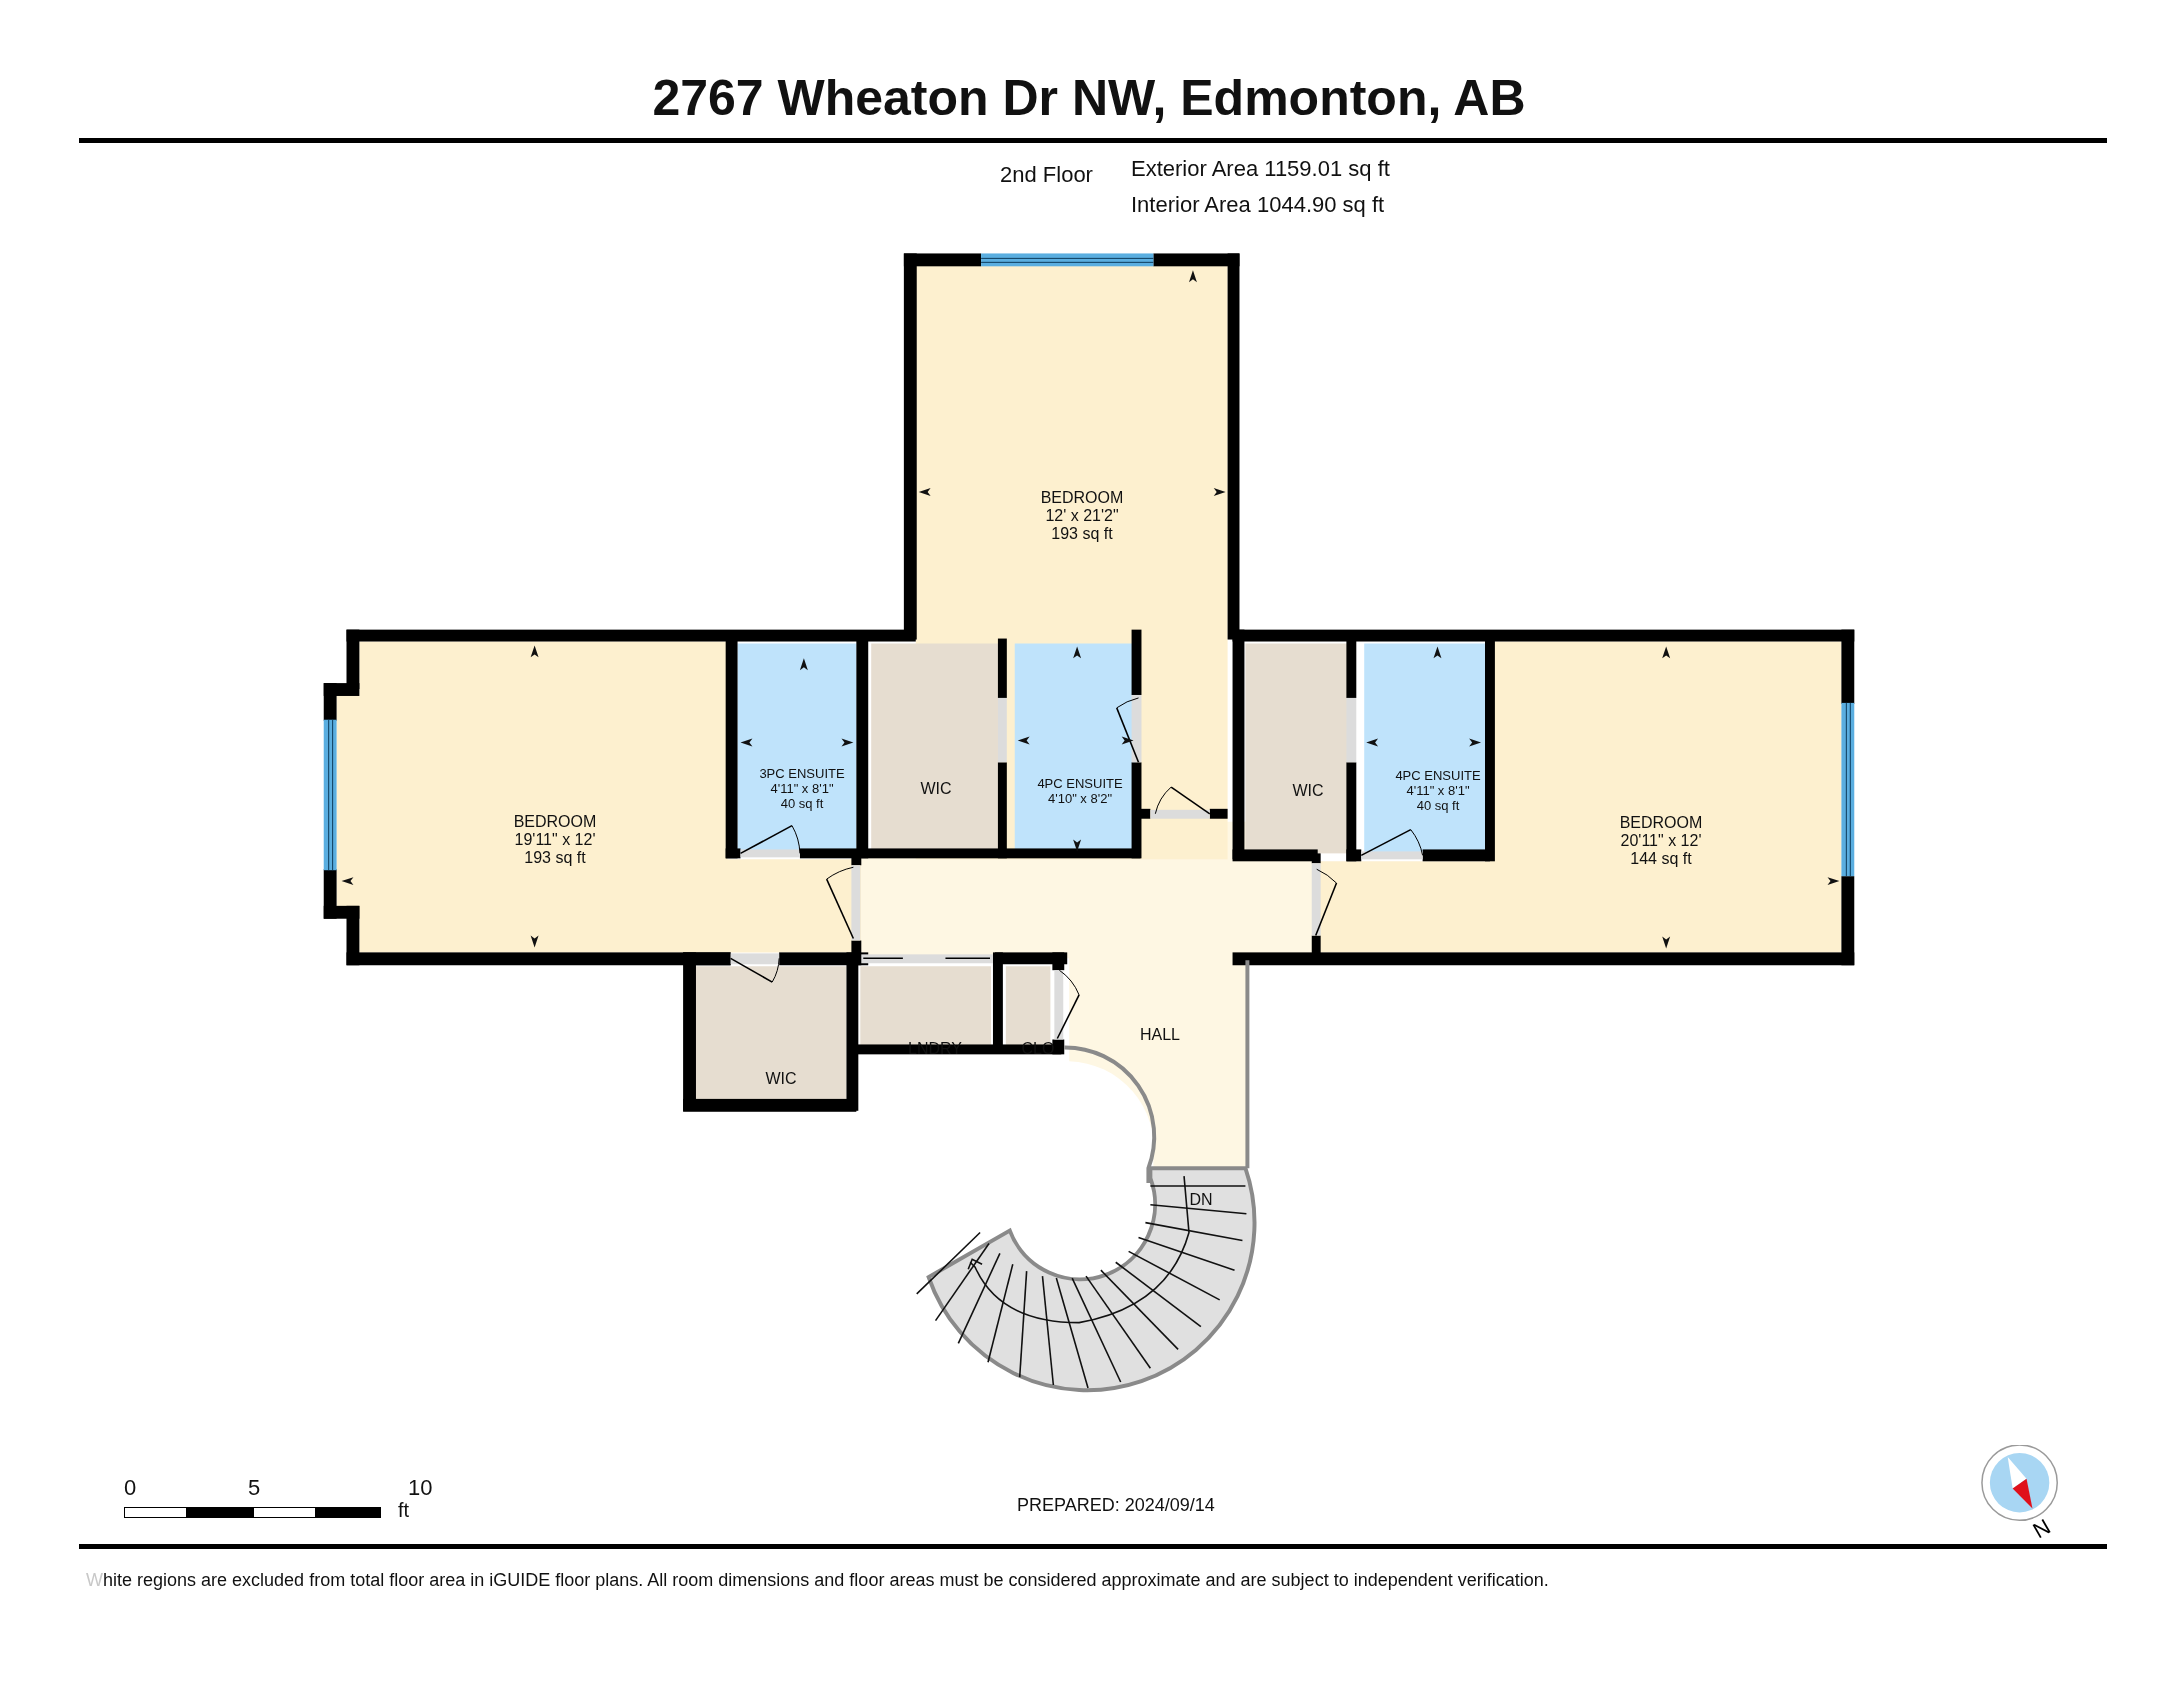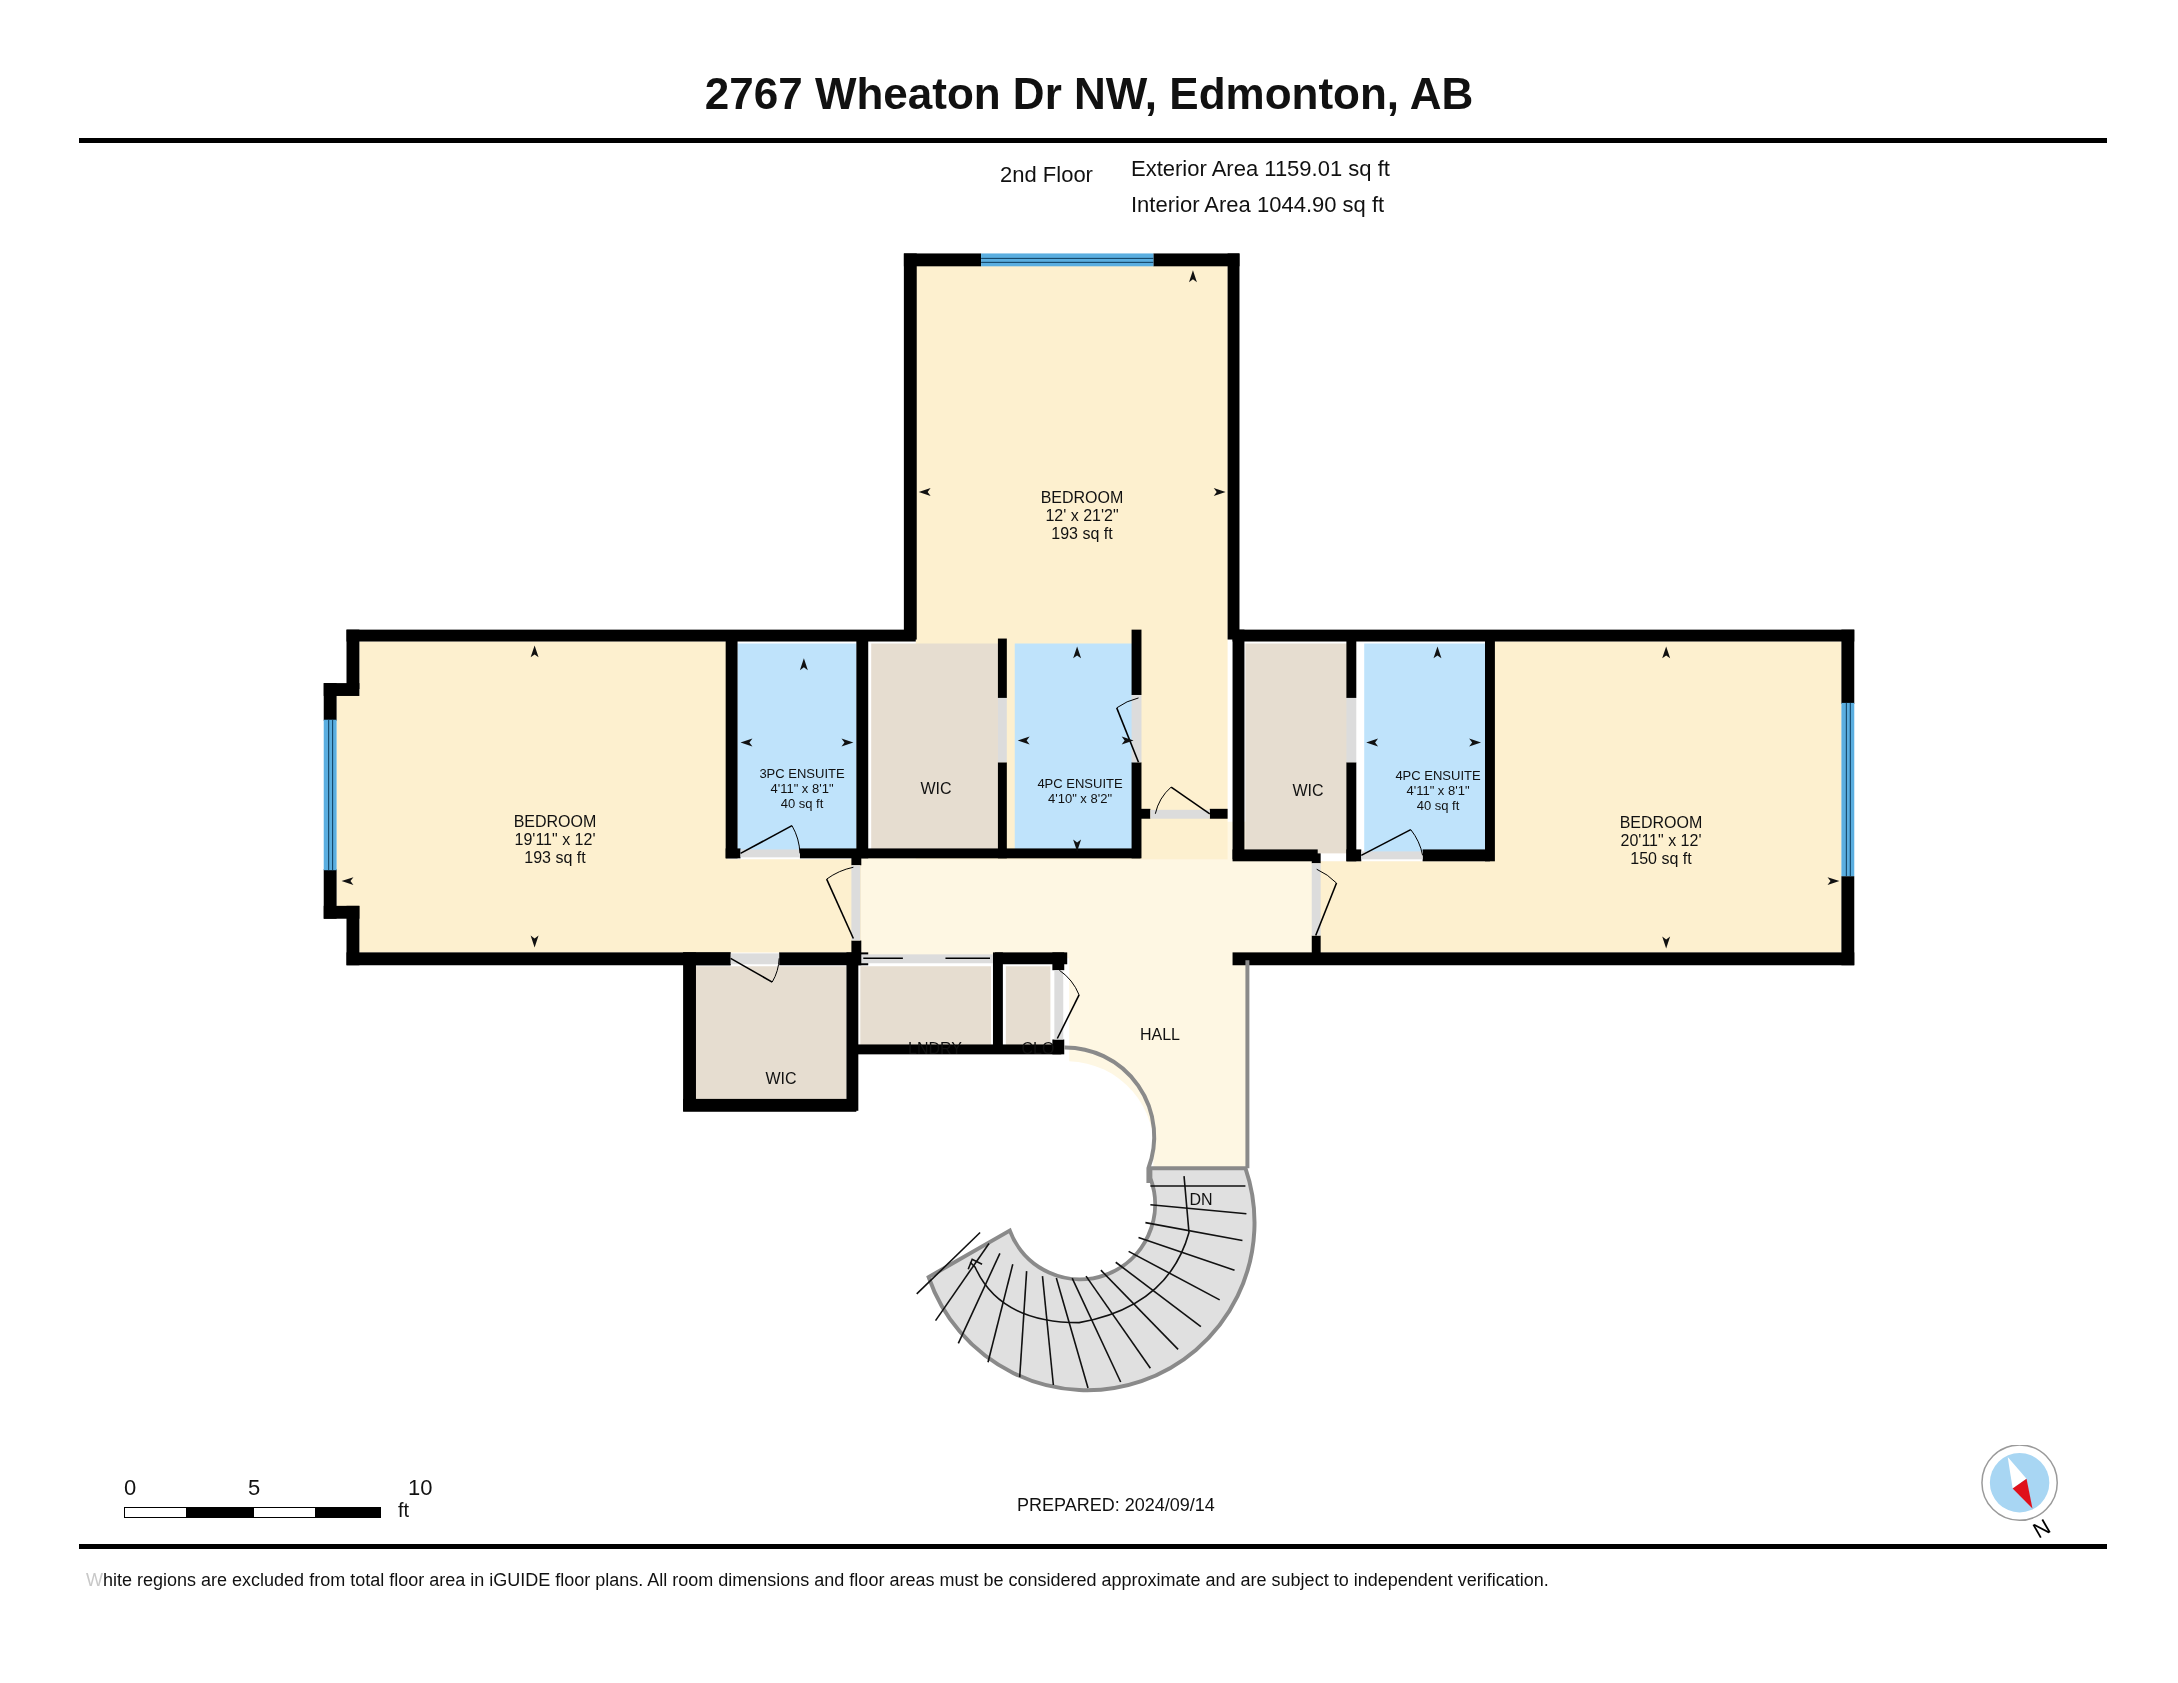--- a/index.html
+++ b/index.html
@@ -1,19 +1,19 @@
 <!DOCTYPE html>
 <html><head>
 <meta charset="utf-8">
 <style>
   html, body { margin:0; padding:0; background:#ffffff; }
   body { width:2178px; height:1683px; position:relative; overflow:hidden;
          font-family:"Liberation Sans", sans-serif; color:#111; }
   .title { position:absolute; left:0; top:69px; width:2178px; text-align:center;
-           font-size:44px; font-weight:bold; letter-spacing:0px; }
+           font-size:50px; font-weight:bold; letter-spacing:0px; }
   .rule { position:absolute; left:79px; width:2028px; height:5px; background:#000; }
   .floor-info { position:absolute; font-size:22px; }
   .plan { position:absolute; left:0; top:0; }
   .room-label { position:absolute; text-align:center; font-size:16px; line-height:18px;
                 transform:translate(-50%,-50%); white-space:nowrap;margin-top:37px; }
   .room-label.small { font-size:13px; line-height:15px; }
   .room-label.big { font-size:16px; }
   .scale { position:absolute; left:124px; top:1475px; }
   .scale .n { position:absolute; font-size:22px; top:0; }
   .scale .bar { position:absolute; top:32px; height:11px; border:1.5px solid #000; box-sizing:border-box; }
@@ -247,21 +247,21 @@
   <div>WIC</div>
 </div>
 <div class="room-label small" style="left:1438px; top:753px;">
   <div>4PC ENSUITE</div>
   <div>4'11" x 8'1"</div>
   <div>40 sq ft</div>
 </div>
 <div class="room-label big" style="left:1661px; top:804px;">
   <div>BEDROOM</div>
   <div>20'11" x 12'</div>
-  <div>150 sq ft</div>
+  <div>144 sq ft</div>
 </div>
 <div class="room-label" style="left:781px; top:1042px;">
   <div>WIC</div>
 </div>
 <div class="room-label" style="left:935px; top:1012px;">
   <div>LNDRY</div>
 </div>
 <div class="room-label" style="left:1038px; top:1012px;">
   <div>CLO</div>
 </div>

